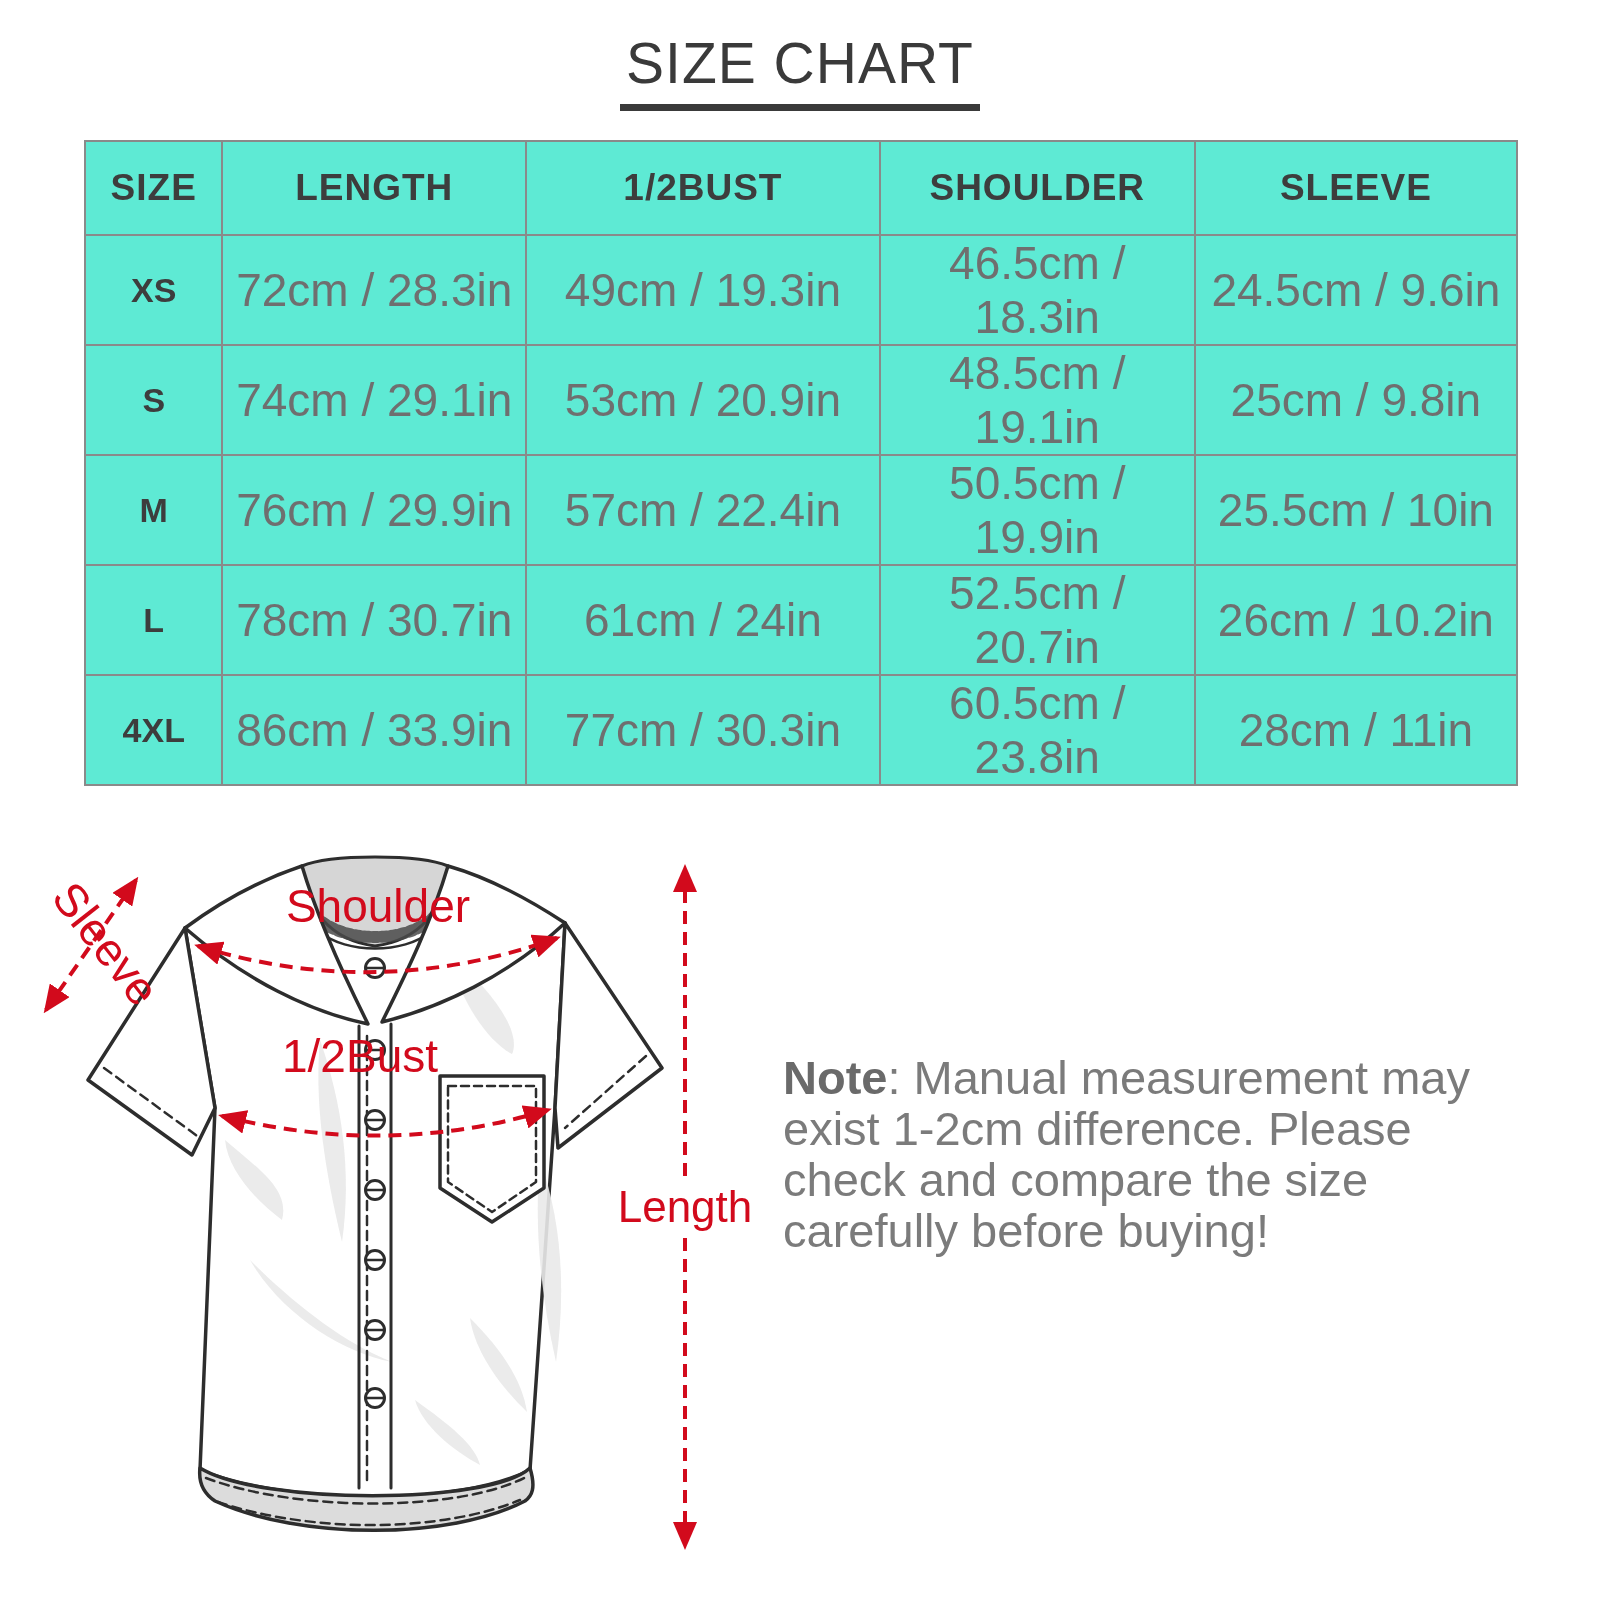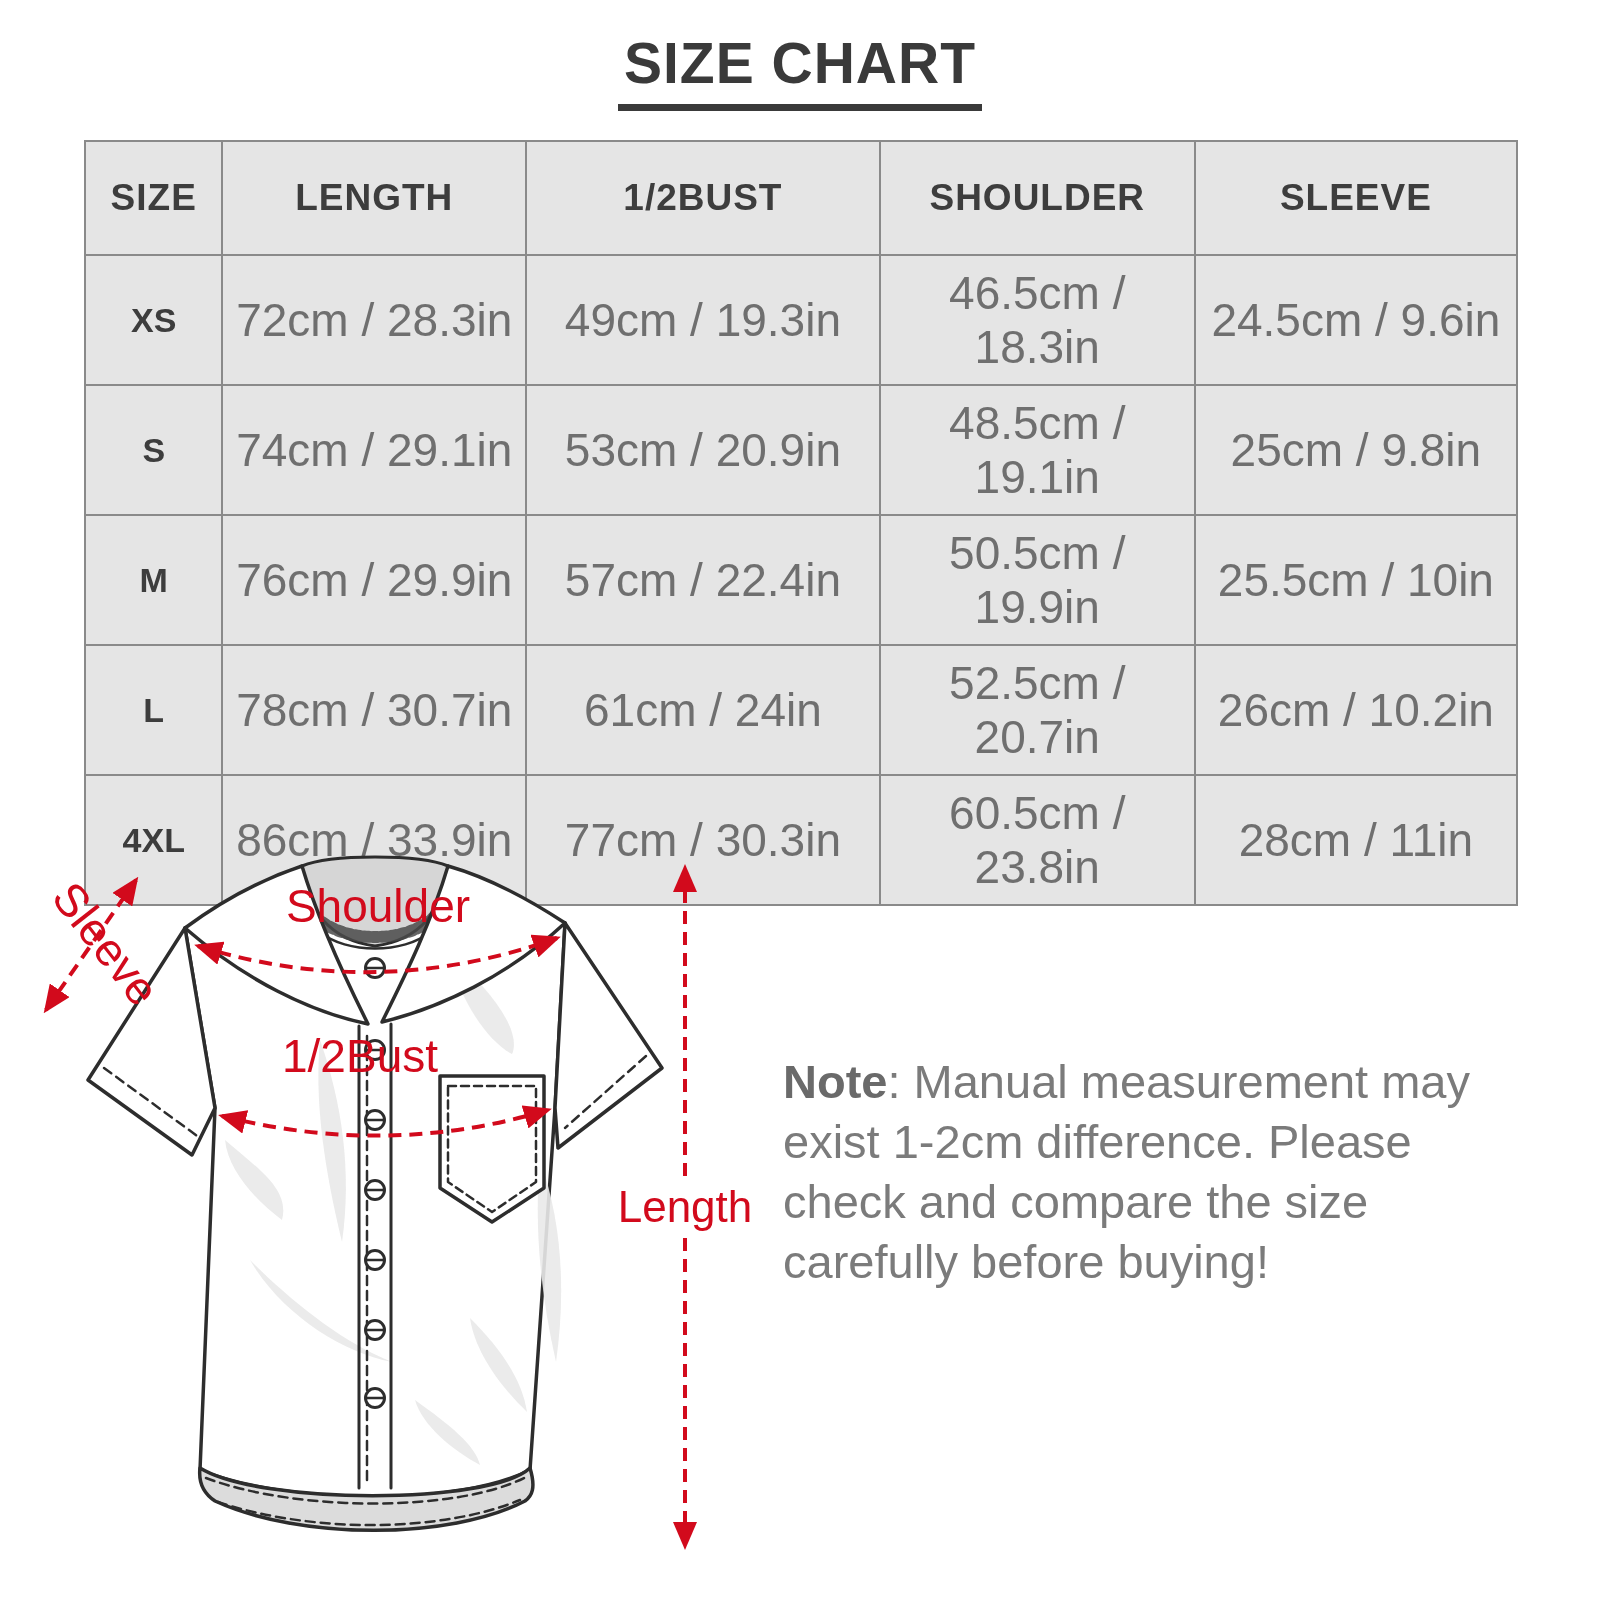--- a/index.html
+++ b/index.html
@@ -3,46 +3,46 @@
 <meta charset="utf-8">
 <style>
   html,body{margin:0;padding:0;background:#ffffff;}
   .canvas{
     position:relative;width:1600px;height:1600px;background:#ffffff;overflow:hidden;
     font-family:"Liberation Sans", sans-serif;
   }
   
   .title-wrap{position:absolute;top:30px;left:0;width:1600px;text-align:center;}
   .title{
-    display:inline-block;margin:0;font-size:57px;font-weight:bold;letter-spacing:1px;
+    display:inline-block;margin:0;font-size:57px;font-weight:normal;letter-spacing:1px;
     color:#3a3a3a;border-bottom:7px solid #3a3a3a;padding:0 6px 8px 6px;
   }
   
   .size-table{
     position:absolute;left:84px;top:140px;width:1434px;
     border-collapse:collapse;table-layout:fixed;
   }
   .size-table col.c0{width:9.6%;}
   .size-table col.c1{width:21.2%;}
   .size-table col.c2{width:24.7%;}
   .size-table col.c3{width:22.0%;}
   .size-table col.c4{width:22.5%;}
   .size-table th,.size-table td{
     border:2px solid #8a8a8a;text-align:center;vertical-align:middle;
-    padding:10px;background:#e5e5e5;
+    padding:0;background:#5eead4;
   }
   .size-table th{height:92px;font-size:37px;font-weight:bold;color:#3d3d3d;letter-spacing:1px;}
   .size-table td{height:66px;font-size:46px;color:#6f6f6f;}
   .size-table td.size-cell{font-weight:bold;color:#3d3d3d;font-size:34px;}
   
   .diagram{position:absolute;left:20px;top:840px;width:740px;height:740px;}
   
   .note{
     position:absolute;left:783px;top:1052px;width:712px;
-    font-size:47px;line-height:60px;color:#7b7b7b;margin:0;
+    font-size:47px;line-height:51px;color:#7b7b7b;margin:0;
   }
   .note b{color:#6a6a6a;font-weight:bold;}
 </style>
 </head>
 <body>
 
 <div class="canvas">
 
   <div class="title-wrap">
     <h1 class="title">SIZE CHART</h1>

